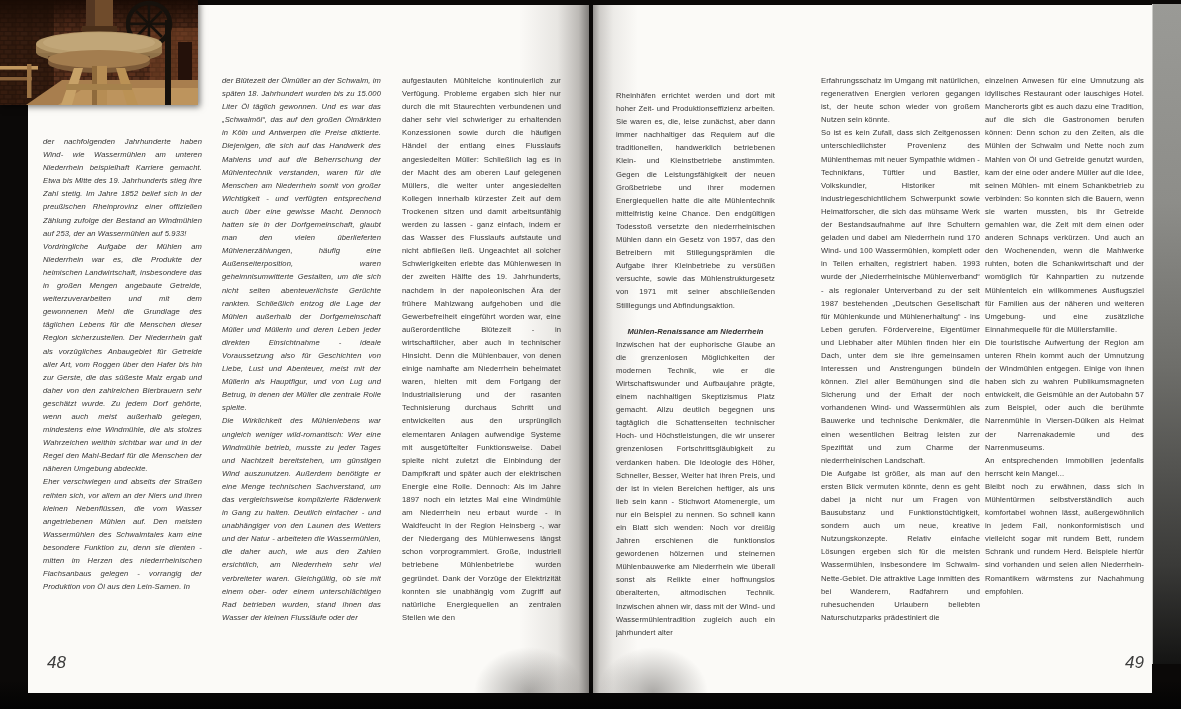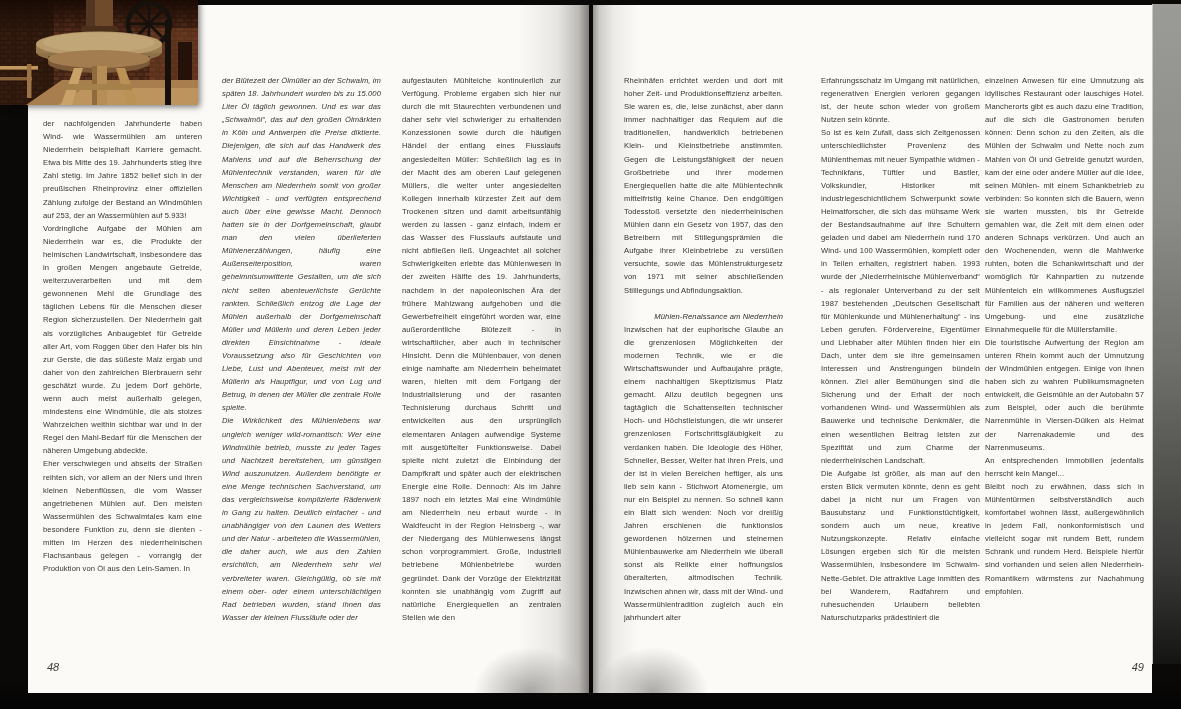--- a/index.html
+++ b/index.html
@@ -59,36 +59,36 @@
     font-size: 7.6px;
     line-height: 13.1px;
     color: #343434;
     letter-spacing: 0.1px;
   }
   .col p { margin: 0; }
   .col h3 {
     margin: 13px 0 0 0;
     font-size: 7.6px;
     line-height: 13.1px;
-    font-weight: normal;
+    font-weight: bold;
     font-style: italic;
     color: #2e2e2e;
-    text-align: right;
-  }
-  .col-1 { left: 15px;  top: 112px; height: 533px; }
+    text-align: center;
+  }
+  .col-1 { left: 15px;  top: 130px; height: 533px; font-style: italic; }
   .col-2 { left: 194px; font-style: italic; }
   .col-3 { left: 374px; }
-  .col-4 { left: 31px;  }
+  .col-4 { left: 23px; margin-top: 15px;  }
   .col-5 { left: 228px; }
   .col-6 { left: 392px; }
 
   .page-number {
     position: absolute;
     bottom: 20px;
-    font-size: 11px;
+    font-size: 17px;
     font-style: italic;
     color: #3d3d3d;
   }
   .pn-left  { left: 19px; }
   .pn-right { right: 8px; }
 
   .photo {
     position: absolute;
     left: 0; top: 0;
     width: 198px; height: 105px;

